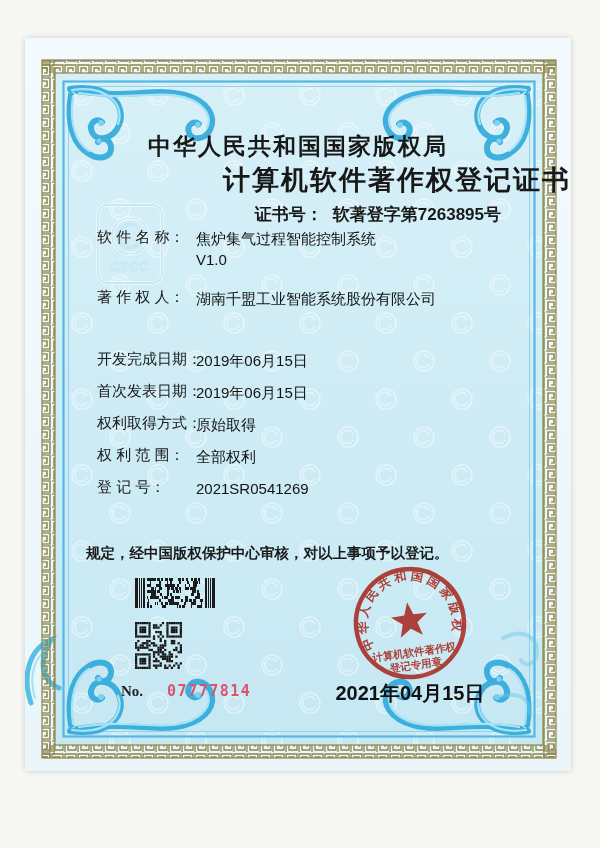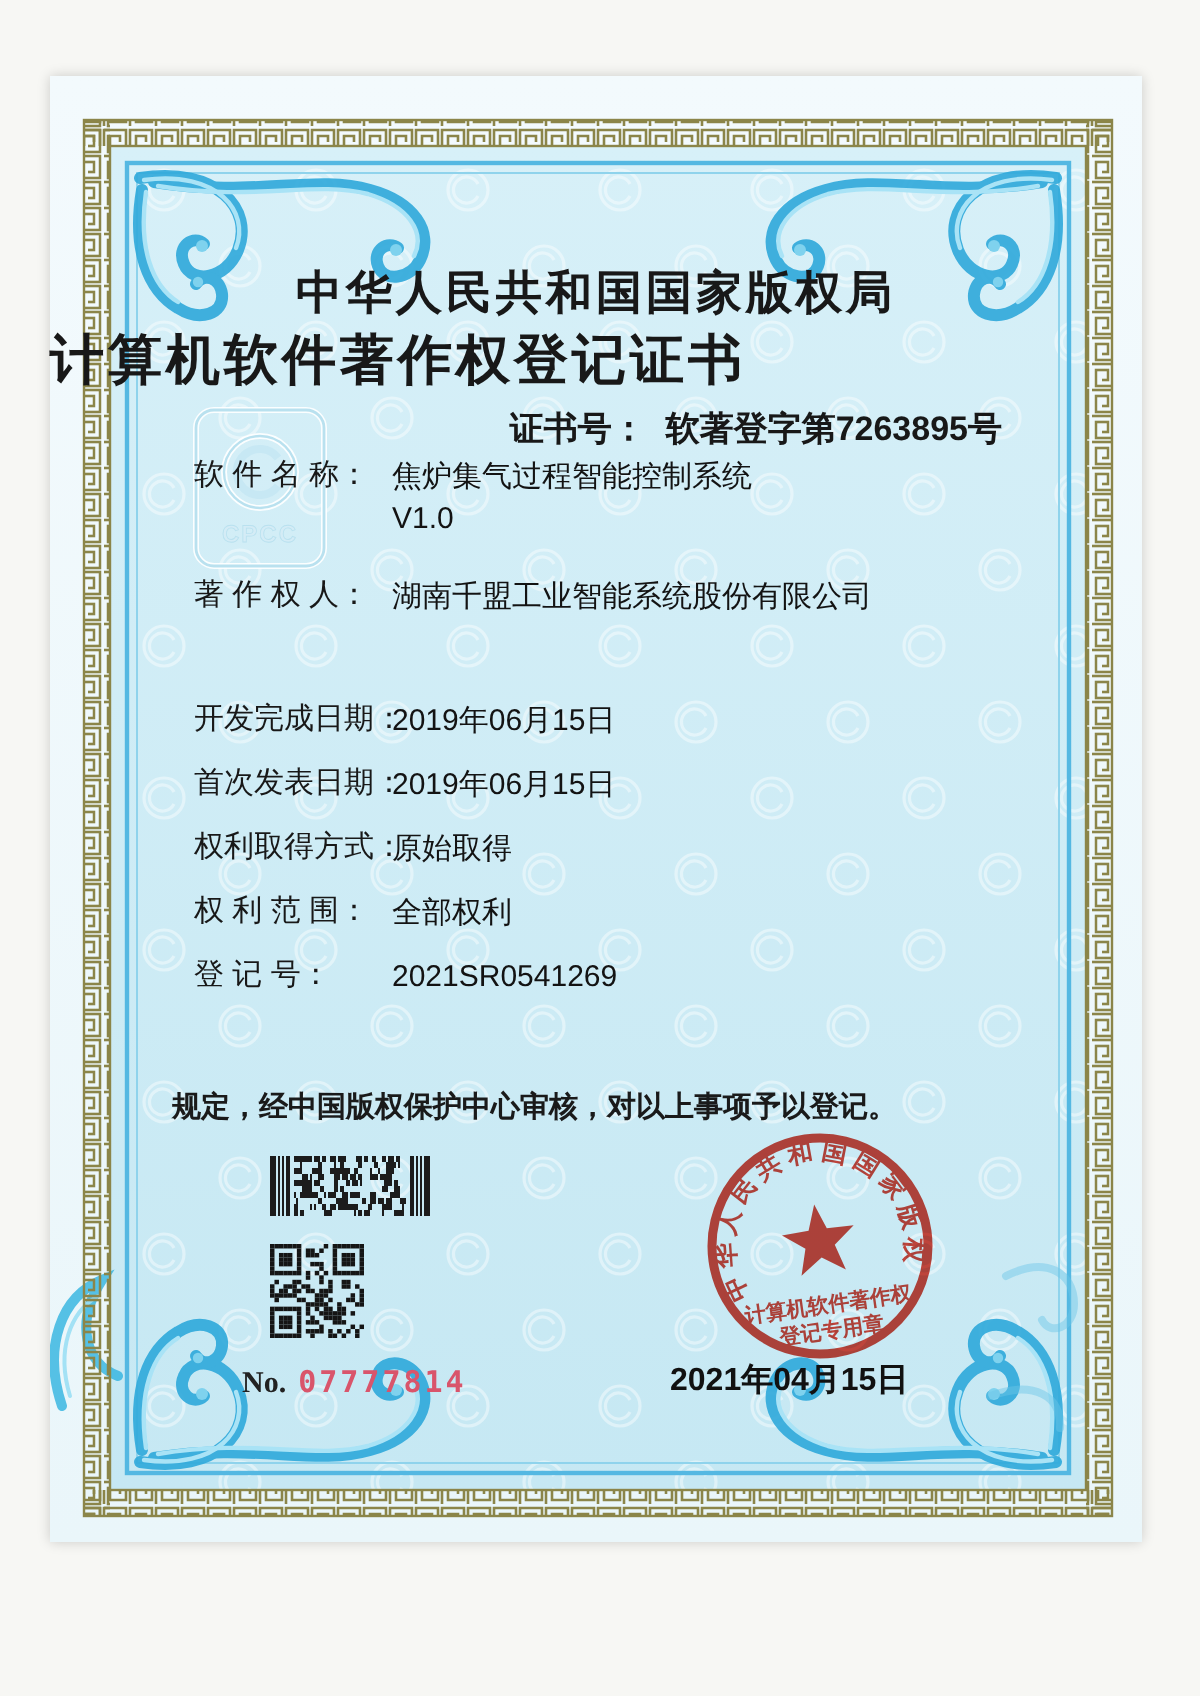--- a/index.html
+++ b/index.html
@@ -10,33 +10,33 @@
     -webkit-font-smoothing:antialiased;
   }
   .paper{
     position:absolute;left:25px;top:38px;width:546px;height:733px;
     background:linear-gradient(180deg,#f3fafd 0%,#eaf6fa 100%);
     box-shadow:0 0 6px rgba(0,0,0,.18);
   }
   .deco{position:absolute;left:0;top:0;}
   .txt{position:absolute;color:#181818;white-space:nowrap;}
   .authority{top:93px;left:0;width:100%;text-align:center;font-size:23px;font-weight:700;letter-spacing:2px;}
-  .cert-title{top:124px;left:0;width:100%;text-align:left;font-size:27px;font-weight:700;letter-spacing:2px;}
+  .cert-title{top:124px;left:0;width:100%;text-align:right;font-size:27px;font-weight:700;letter-spacing:2px;}
   .certno{top:165px;right:70px;font-size:17px;font-weight:700;}
   .certno .gap{display:inline-block;width:10px;}
   .row{position:absolute;left:0;top:0;width:100%;}
   .row .lbl{position:absolute;left:72px;font-size:15px;font-weight:400;color:#181818;white-space:nowrap;text-align:center;}
   .row .val{position:absolute;left:171px;font-size:15px;font-weight:400;color:#131313;white-space:nowrap;line-height:21px;}
   .stmt{left:61px;font-size:14.5px;font-weight:700;color:#1a1a1a;}
   .stmt.l1{top:468px;left:95px;}
   .stmt.l2{top:506px;}
   .no-line{left:96px;top:644px;font-size:15px;}
   .no-lbl{font-family:"Liberation Serif","DejaVu Serif",serif;color:#222;font-weight:700;text-align:center;}
-  .no-val{font-family:"DejaVu Sans Mono","Liberation Mono",monospace;color:#d9556b;font-weight:700;letter-spacing:1.5px;margin-left:6px;}
-  .seal-date{left:310px;top:642px;width:150px;font-size:16px;font-weight:700;color:#111;}
+  .no-val{font-family:"DejaVu Sans Mono","Liberation Mono",monospace;color:#d9556b;font-weight:700;letter-spacing:1.5px;margin-left:24px;}
+  .seal-date{left:310px;top:642px;width:150px;text-align:center;font-size:20px;font-weight:700;color:#111;}
   .seal-svg{position:absolute;left:319px;top:519px;mix-blend-mode:multiply;}
   .code-svg{position:absolute;}
 </style>
 </head>
 <body>
 
 <div class="paper">
 
   <svg class="deco" width="546" height="733" viewBox="0 0 546 733">
     <defs>

